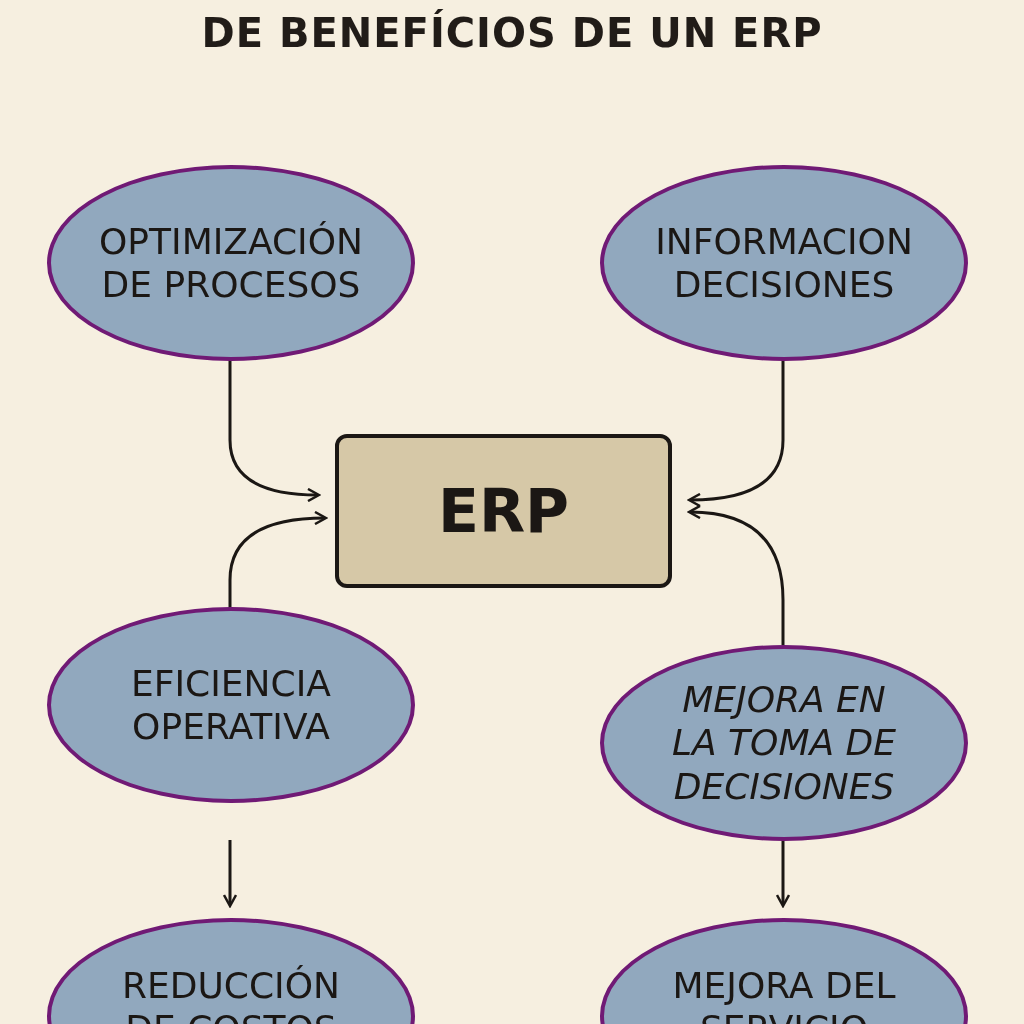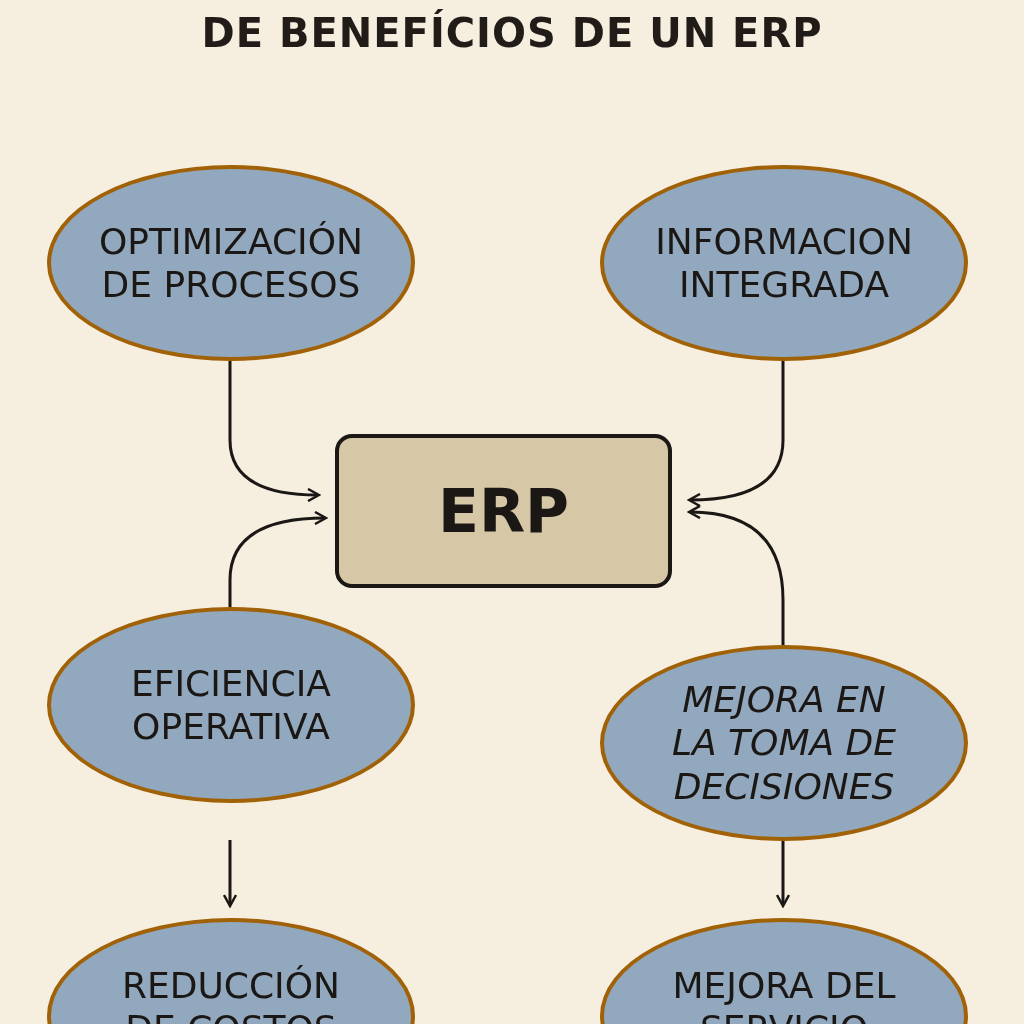--- a/index.html
+++ b/index.html
@@ -15,21 +15,21 @@
     color: #211c18; letter-spacing: 1px;
   }
   svg.edges { position: absolute; left: 0; top: 0; }
   .node {
     position: absolute; box-sizing: border-box;
     display: flex; align-items: center; justify-content: center;
     text-align: center; color: #1b1714;
     font-size: 36px; line-height: 1.2; white-space: pre-line;
   }
   .ellipse {
-    background: #91a8be; border: 4px solid #a16207; border-radius: 50%;
+    background: #91a8be; border: 4px solid #701a75; border-radius: 50%;
   }
   .center-box {
     background: #d6c8a7; border: 4px solid #1b1714; border-radius: 12px;
     font-size: 60px; font-weight: bold;
   }
 </style>
 </head>
 <body>
 
 <div class="title">DE BENEFÍCIOS DE UN ERP</div>
@@ -44,22 +44,22 @@
   <path d="M783,360 L783,440 Q783,500 690,500" fill="none" stroke="#1b1714" stroke-width="3" marker-end="url(#ah)"></path>
   <path d="M230,645 L230,580 Q230,518 325,518" fill="none" stroke="#1b1714" stroke-width="3" marker-end="url(#ah)"></path>
   <path d="M783,645 L783,600 Q783,512 690,512" fill="none" stroke="#1b1714" stroke-width="3" marker-end="url(#ah)"></path>
   <path d="M230,840 L230,905" fill="none" stroke="#1b1714" stroke-width="3" marker-end="url(#ah)"></path>
   <path d="M783,840 L783,905" fill="none" stroke="#1b1714" stroke-width="3" marker-end="url(#ah)"></path>
 </svg>
 
 <div class="node ellipse" style="left:47px;top:165px;width:368px;height:196px;">OPTIMIZACIÓN
 DE PROCESOS</div>
 <div class="node ellipse" style="left:600px;top:165px;width:368px;height:196px;">INFORMACION
-INTEGRADA</div>
-<div class="node center-box" style="left:335px;top:434px;width:337px;height:154px;border-radius:17px;">ERP</div>
+DECISIONES</div>
+<div class="node center-box" style="left:335px;top:434px;width:337px;height:154px;">ERP</div>
 <div class="node ellipse" style="left:47px;top:607px;width:368px;height:196px;">EFICIENCIA
 OPERATIVA</div>
 <div class="node ellipse" style="left:600px;top:645px;width:368px;height:196px;font-style:italic;">MEJORA EN
 LA TOMA DE
 DECISIONES</div>
 <div class="node ellipse" style="left:47px;top:918px;width:368px;height:196px;align-items:flex-start;padding-top:42px;">REDUCCIÓN
 DE COSTOS</div>
 <div class="node ellipse" style="left:600px;top:918px;width:368px;height:196px;align-items:flex-start;padding-top:42px;">MEJORA DEL
 SERVICIO</div>
 

